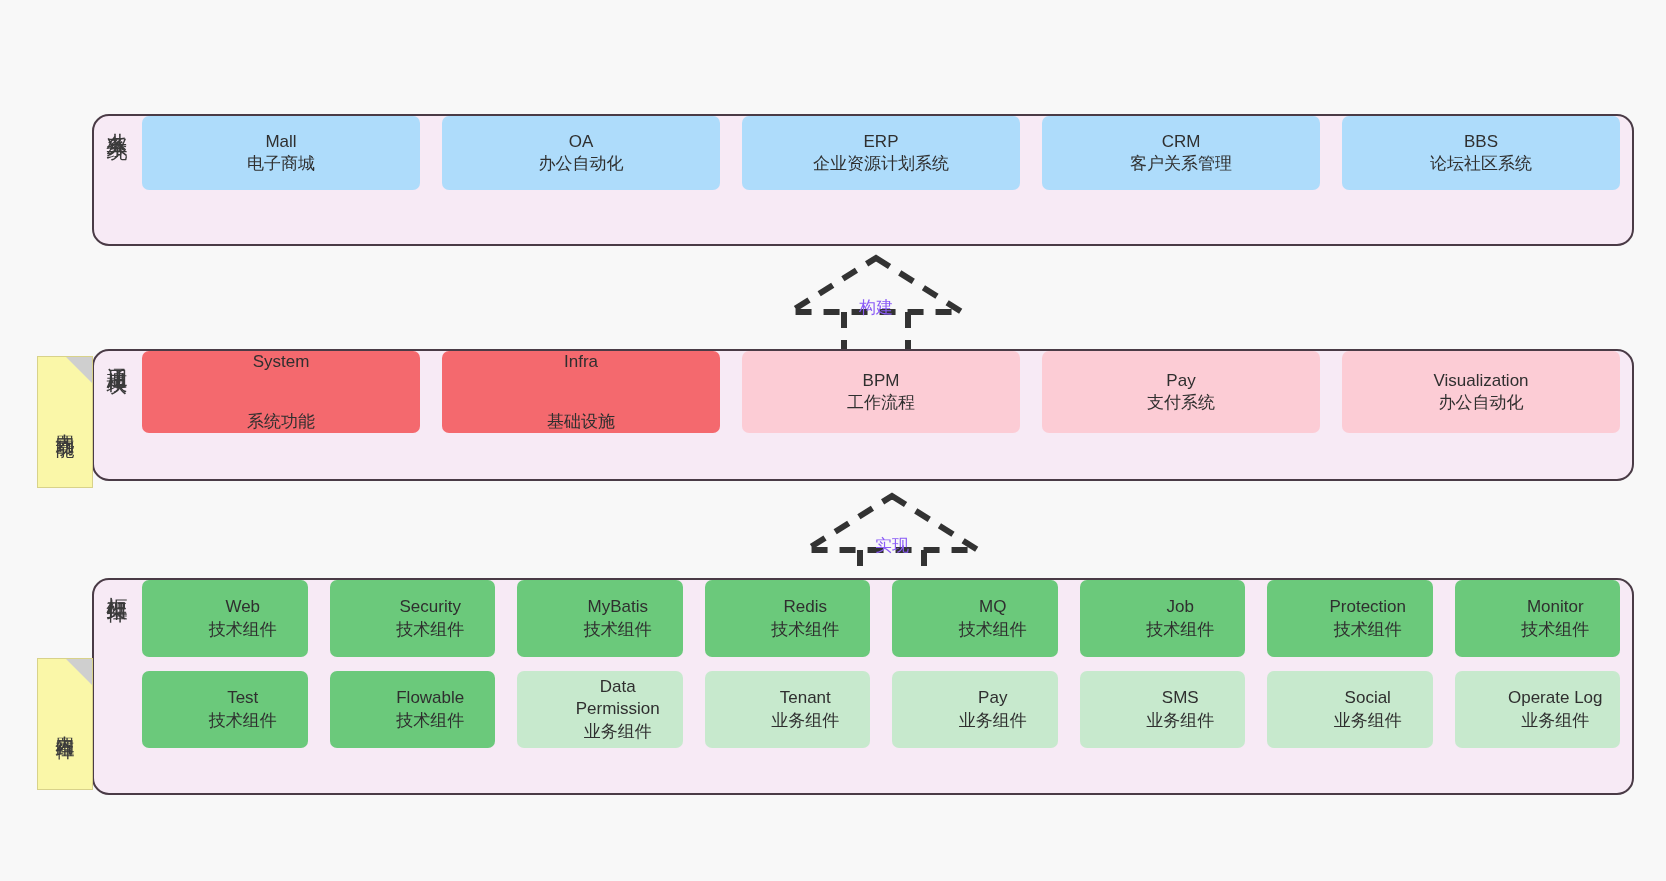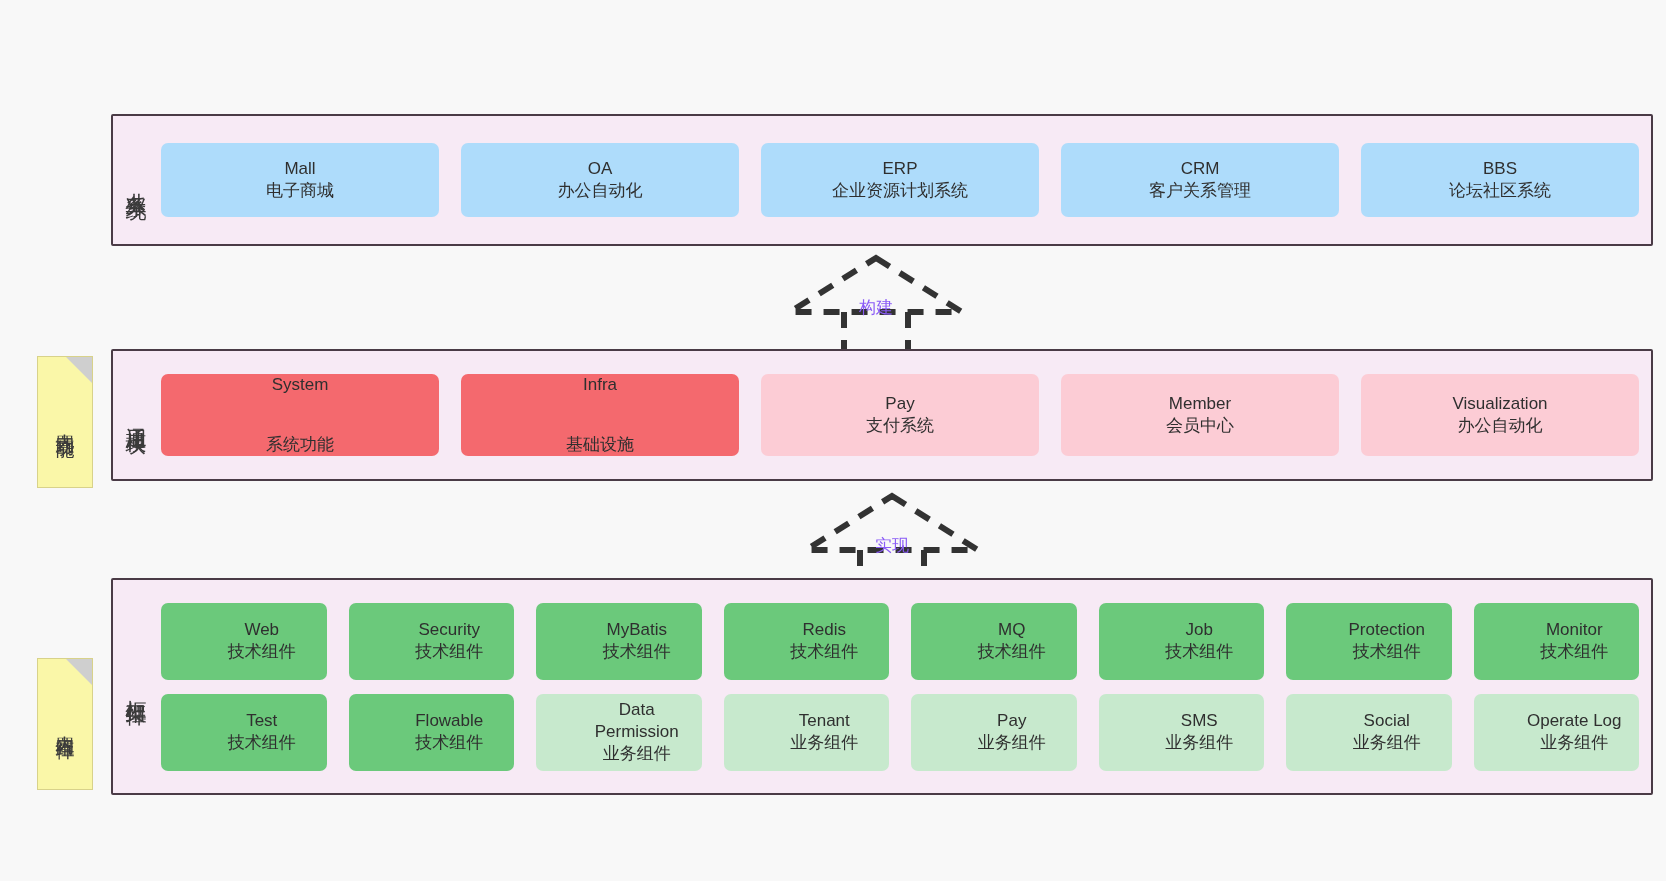--- a/index.html
+++ b/index.html
@@ -15,24 +15,23 @@
     color: #333333;
     overflow: hidden;
   }
 
   
   .layer {
     position: absolute;
     box-sizing: border-box;
     background: #f7eaf5;
     border: 2px solid #4a3b46;
-    border-radius: 2px;
-    display: flex;
-    align-items: center;
-    margin-left: 19px;
+    border-radius: 17px;
+    display: flex;
+    align-items: flex-start;
   }
 
   
   .layer-title {
     writing-mode: vertical-rl;
     text-orientation: upright;
     font-size: 21px;
     letter-spacing: 2px;
     color: #3a3a3a;
     display: flex;
@@ -184,26 +183,26 @@
     <div class="row">
       <div class="cell c-red">
         <span class="t1">System</span>
         <span class="t2">系统功能</span>
       </div>
       <div class="cell c-red">
         <span class="t1">Infra</span>
         <span class="t2">基础设施</span>
       </div>
       <div class="cell c-pink">
+        <span class="t1">BPM</span>
+        <span class="t2">工作流程</span>
+      </div>
+      <div class="cell c-pink">
         <span class="t1">Pay</span>
         <span class="t2">支付系统</span>
-      </div>
-      <div class="cell c-pink">
-        <span class="t1">Member</span>
-        <span class="t2">会员中心</span>
       </div>
       <div class="cell c-pink">
         <span class="t1">Visualization</span>
         <span class="t2">办公自动化</span>
       </div>
     </div>
   </div>
 </div>
 
 <div class="arrow" id="arrow-implement">

